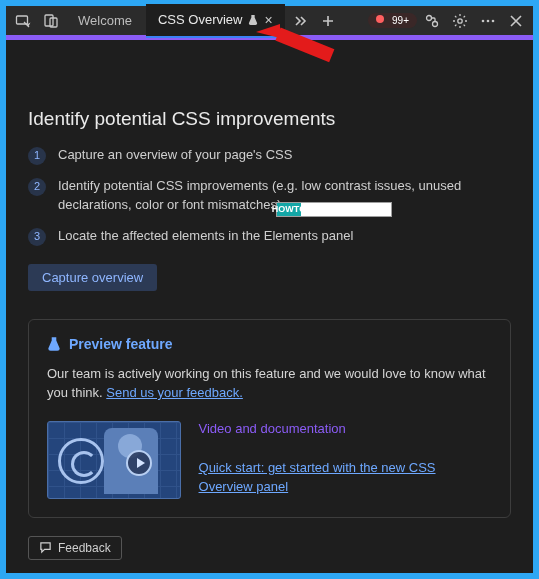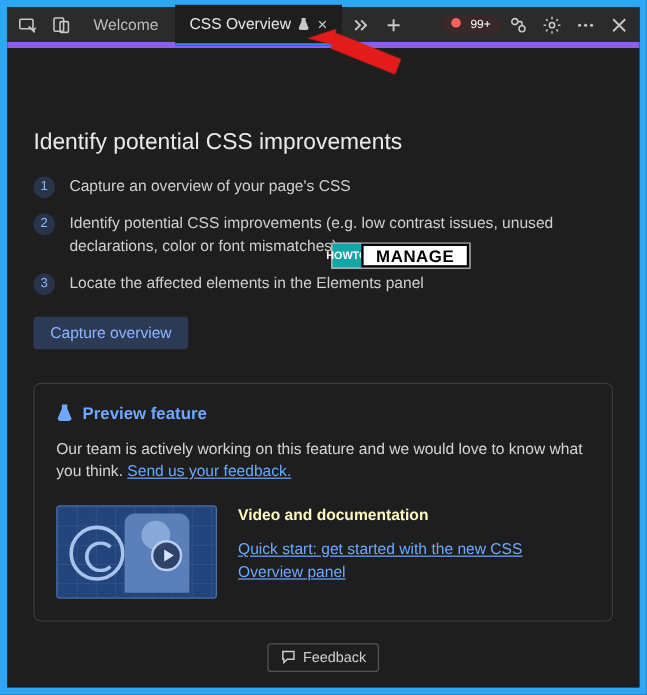--- a/index.html
+++ b/index.html
@@ -199,30 +199,30 @@
   }
   .thumb .play::after{
     content:"";
     position:absolute; left:9px; top:6px;
     width:0; height:0;
     border-left:8px solid #d5e4ff;
     border-top:5px solid transparent;
     border-bottom:5px solid transparent;
   }
   .media-text h3 {
-    font-size: 13px; font-weight: 700; color: #fef9c3;
-    margin-bottom: 12px;
+    font-size: 13px; font-weight: 400; color: #8b5cf6;
+    margin-bottom: 22px;
   }
   .media-text a {
     color: #6ea8ff; text-decoration: underline;
     line-height: 1.5;
   }
   
   .footer {
-    display: flex; justify-content: center;
+    display: flex; justify-content: flex-start;
     margin-top: 18px;
   }
   .feedback-btn {
     border: 1px solid #555;
     background: transparent;
     color: #cfcfcf;
     padding: 4px 10px;
     font-size: 12px;
     border-radius: 3px;
     display: flex; align-items: center; gap: 6px;
@@ -405,15 +405,14 @@
   <polygon points="0,8 24,0 24,14" fill="#e31b1b"></polygon>
   <rect x="22" y="3" width="58" height="14" fill="#e31b1b" transform="rotate(22 22 10)"></rect>
 </svg>
 
 <div class="watermark">
   <div class="row1">
     <div class="how">
       <span>HOW</span>
       <span>TO</span>
     </div>
-    <div class="manage">MANAGE</div>
   </div>
 </div>
 
 </body></html>

